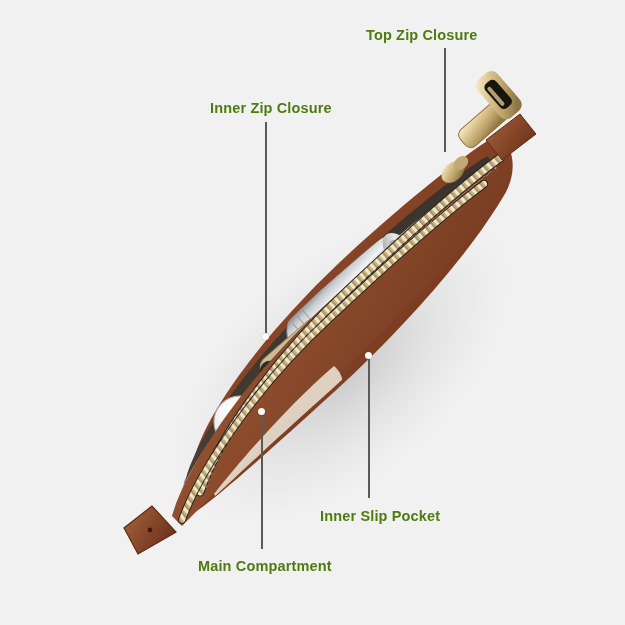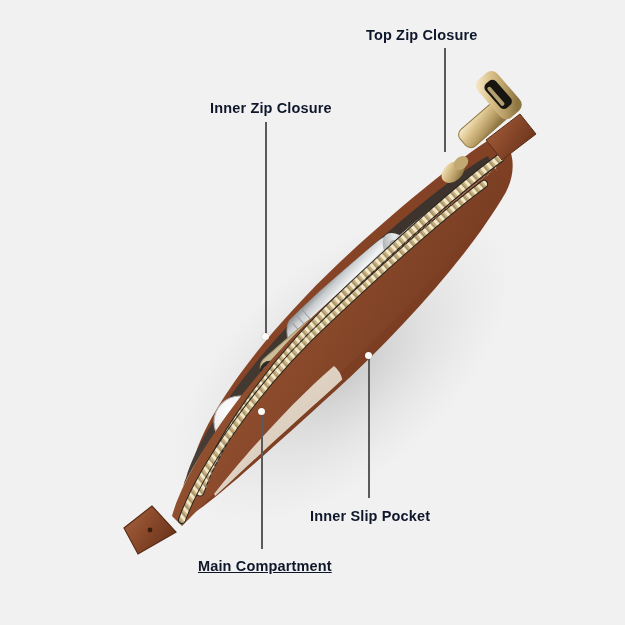--- a/index.html
+++ b/index.html
@@ -10,21 +10,21 @@
     font-family:"Liberation Sans", sans-serif;
     overflow:hidden;
     position:relative;
   }
   #stage{position:absolute;inset:0;width:625px;height:625px;}
   .callout-label{
     position:absolute;
     font-family:"Liberation Sans", sans-serif;
     font-size:14.5px;
     font-weight:600;
-    color:#0f172a;
+    color:#4d7c0f;
     letter-spacing:0.15px;
     white-space:nowrap;
     line-height:1;
   }
   .leader{
     position:absolute;
     width:1.6px;
     background:#5a5a5c;
   }
   .leader-dot{
@@ -300,19 +300,19 @@
 
   <div class="leader" style="left:444px;top:48px;height:104px;"></div>
   <div class="callout-label" style="left:366px;top:28px;">Top Zip Closure</div>
 
   <div class="leader" style="left:265px;top:122px;height:215px;"></div>
   <div class="leader-dot" style="left:262px;top:333px;"></div>
   <div class="callout-label" style="left:210px;top:101px;">Inner Zip Closure</div>
 
   <div class="leader" style="left:368px;top:356px;height:142px;"></div>
   <div class="leader-dot" style="left:365px;top:352px;"></div>
-  <div class="callout-label" style="left:310px;top:509px;text-align:right;">Inner Slip Pocket</div>
+  <div class="callout-label" style="left:320px;top:509px;text-align:right;">Inner Slip Pocket</div>
 
   <div class="leader" style="left:261px;top:412px;height:137px;"></div>
   <div class="leader-dot" style="left:258px;top:408px;"></div>
-  <div class="callout-label" style="left:198px;top:559px;text-decoration:underline;">Main Compartment</div>
+  <div class="callout-label" style="left:198px;top:559px;">Main Compartment</div>
 
 </div>
 
 </body></html>

